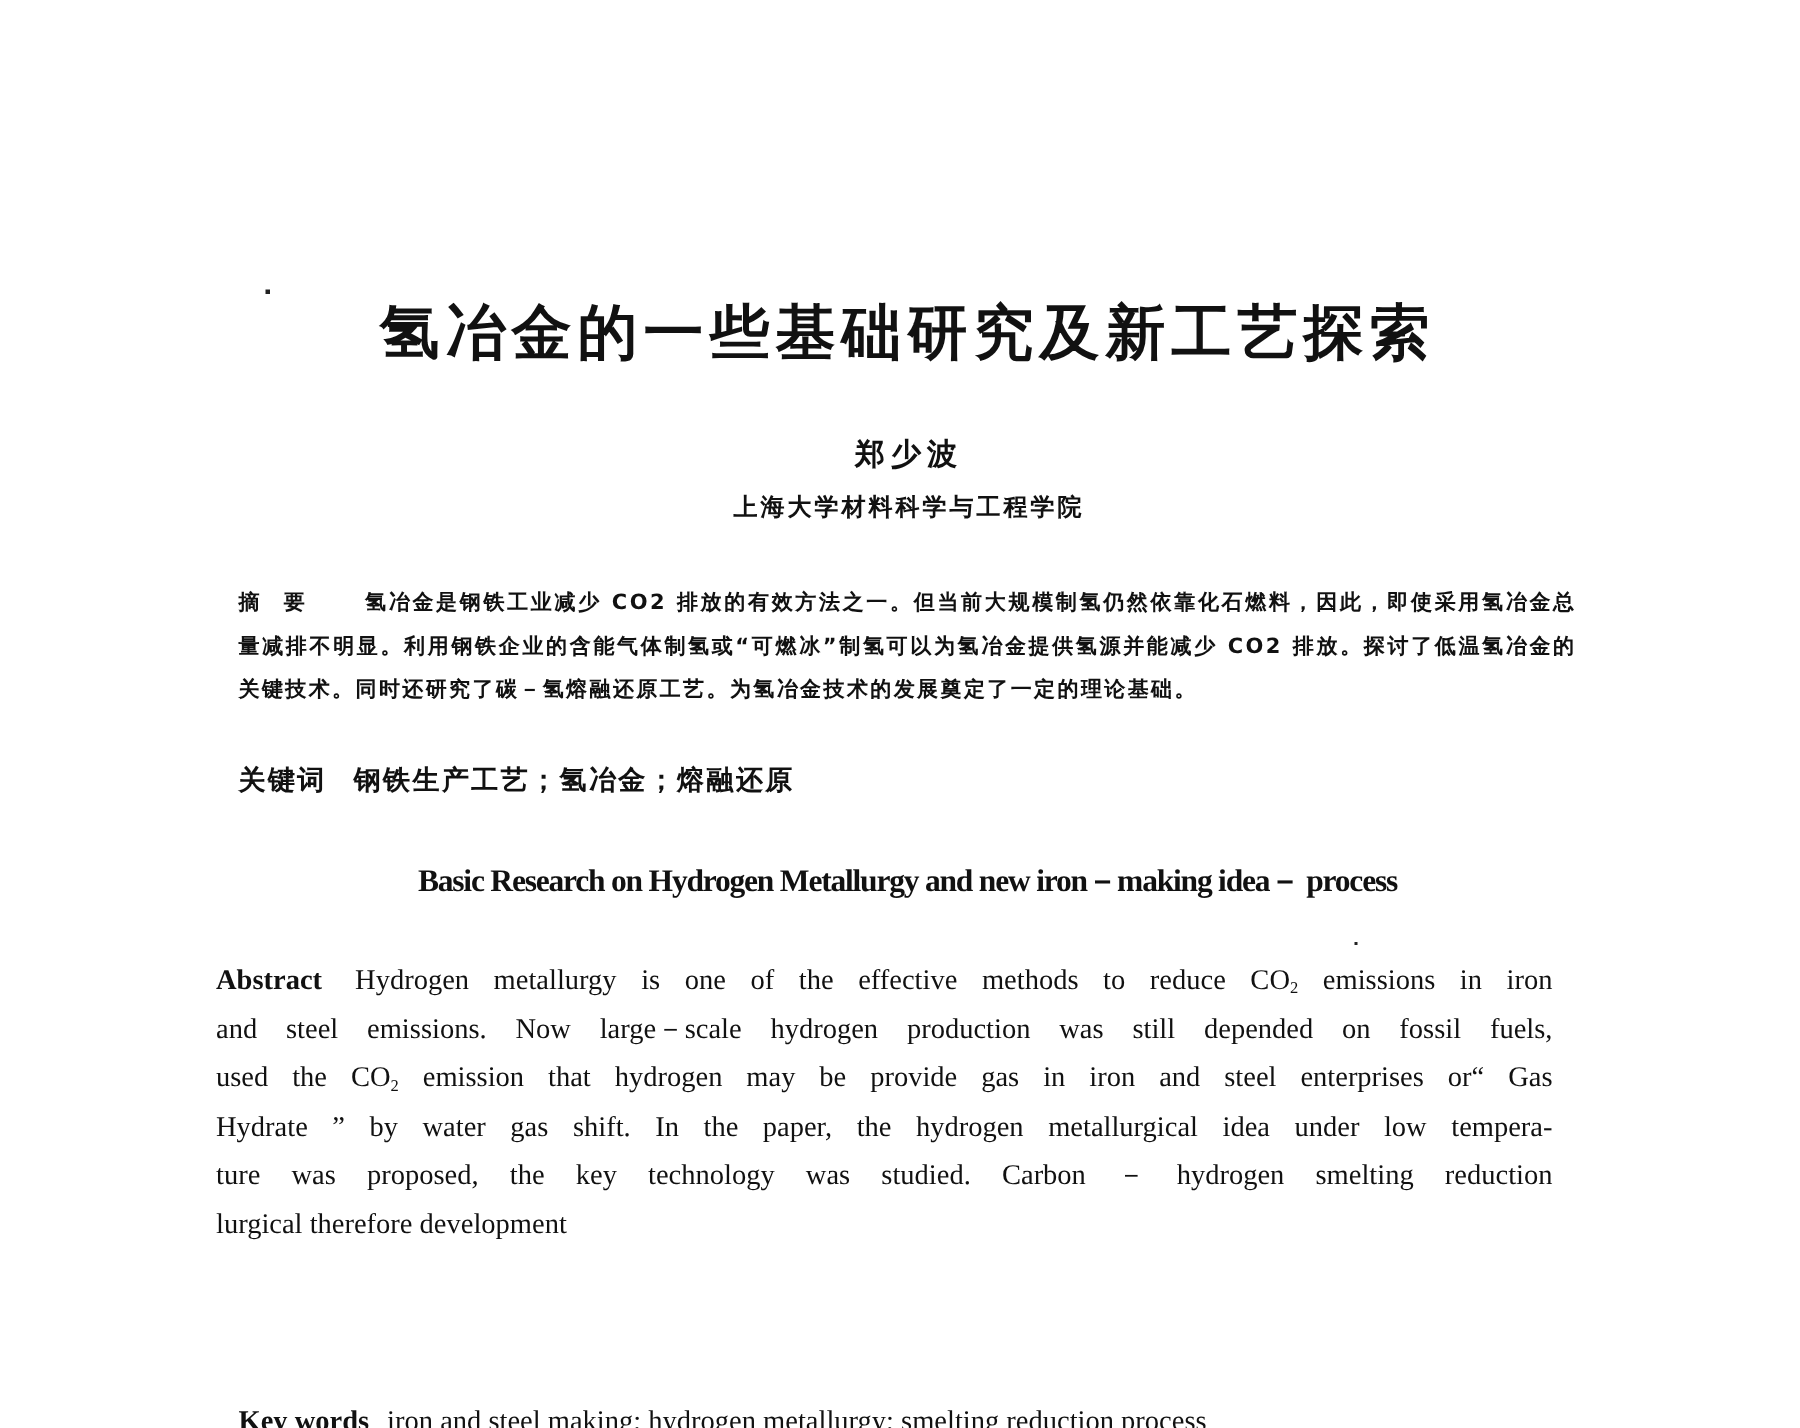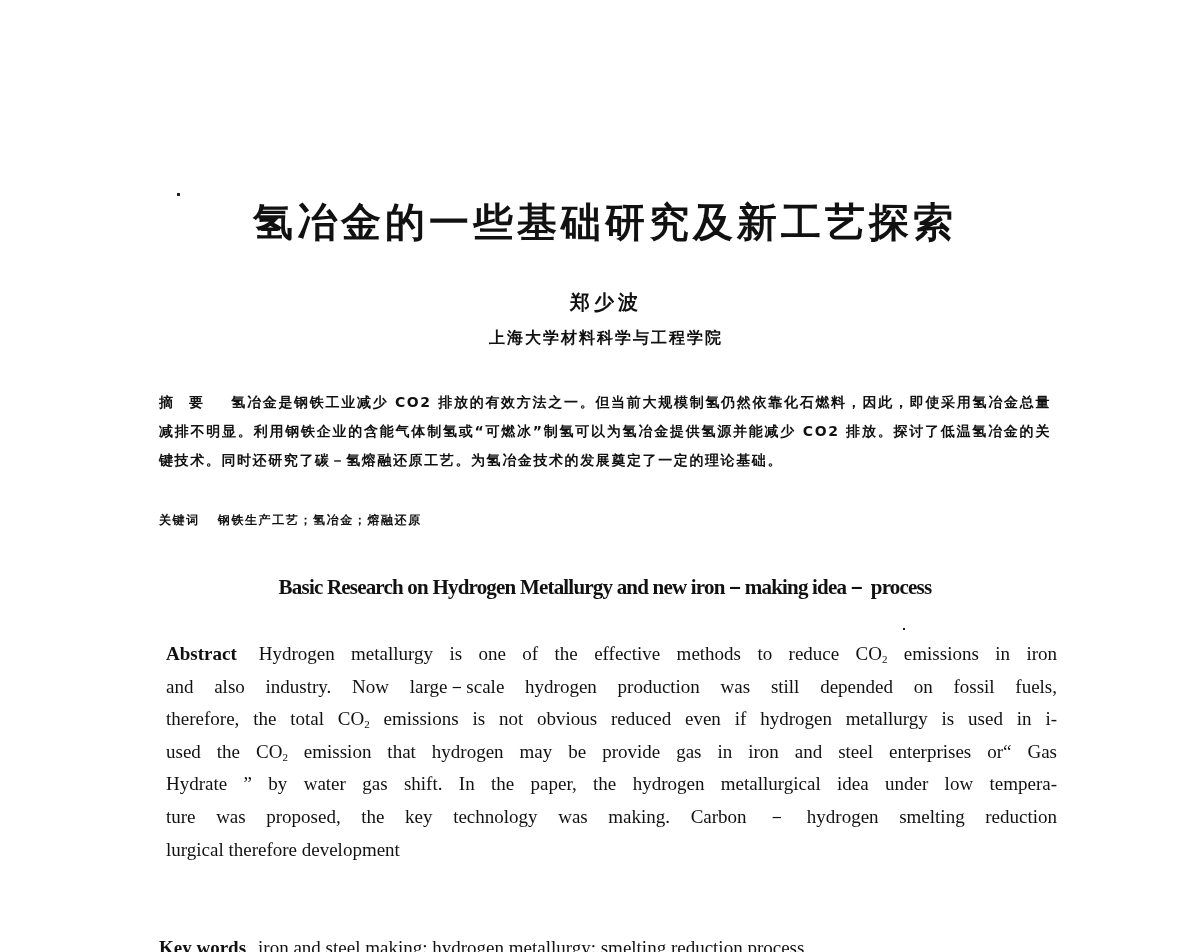--- a/index.html
+++ b/index.html
@@ -70,29 +70,29 @@
       width: 892px;
       font-family: "DejaVu Sans", "Liberation Sans", sans-serif;
       font-size: 14px;
       font-weight: bold;
       line-height: 29px;
       letter-spacing: 1.6px;
       text-align: justify;
     }
     .cn-abstract .label {
       letter-spacing: 16px;
-      margin-right: 12px;
+      margin-right: 24px;
     }
     .cn-keywords {
       position: absolute;
       left: 159px;
       top: 506px;
       width: 892px;
       font-family: "DejaVu Sans", "Liberation Sans", sans-serif;
-      font-size: 12px;
+      font-size: 18px;
       font-weight: bold;
       line-height: 29px;
       letter-spacing: 1.6px;
     }
     .cn-keywords .label {
       margin-right: 18px;
     }
     .title-en {
       position: absolute;
       left: 0;
@@ -100,21 +100,21 @@
       width: 1210px;
       text-align: center;
       font-family: "Liberation Serif", "DejaVu Serif", serif;
       font-size: 21px;
       font-weight: bold;
       letter-spacing: -0.8px;
       line-height: 32px;
     }
     .en-abstract {
       position: absolute;
-      left: 166px;
+      left: 144px;
       top: 638px;
       width: 891px;
       font-family: "Liberation Serif", "DejaVu Serif", serif;
       font-size: 19px;
       line-height: 32.6px;
       text-align: justify;
       text-align-last: justify;
     }
     .en-abstract .line {
       display: block;
@@ -169,25 +169,24 @@
   </div>
 
   <div class="cn-keywords">
     <span class="label">关键词</span><span>钢铁生产工艺；氢冶金；熔融还原</span>
   </div>
 
   <h2 class="title-en" style="margin:0;">Basic Research on Hydrogen Metallurgy and new iron－making idea－ process</h2>
 
   <div class="en-abstract">
     <span class="line"><span class="label">Abstract</span><span>Hydrogen metallurgy is one of the effective methods to reduce CO</span><sub>2</sub><span> emissions in iron</span></span>
-    <span class="line"><span>and also industry.  Now large－scale hydrogen production was still depended on fossil fuels,</span></span>
-    <span class="line"><span>therefore, the total CO</span><sub>2</sub><span> emissions is not obvious reduced even if hydrogen metallurgy is used in i-</span></span>
+    <span class="line"><span>and steel emissions.  Now large－scale hydrogen production was still depended on fossil fuels,</span></span>
     <span class="line"><span>used the CO</span><sub>2</sub><span> emission that hydrogen may be provide gas in iron and steel enterprises or“ Gas</span></span>
     <span class="line"><span>Hydrate ” by water gas shift.  In the paper, the hydrogen metallurgical idea under low tempera-</span></span>
-    <span class="line"><span>ture was proposed, the key technology was making.  Carbon － hydrogen smelting reduction</span></span>
+    <span class="line"><span>ture was proposed, the key technology was studied.  Carbon － hydrogen smelting reduction</span></span>
     <span class="line last"><span>lurgical therefore development</span></span>
   </div>
 
   <div class="en-keywords">
     <span class="label">Key words</span><span>iron and steel making; hydrogen metallurgy; smelting reduction process</span>
   </div>
 
 </div>
 
 </body></html>

